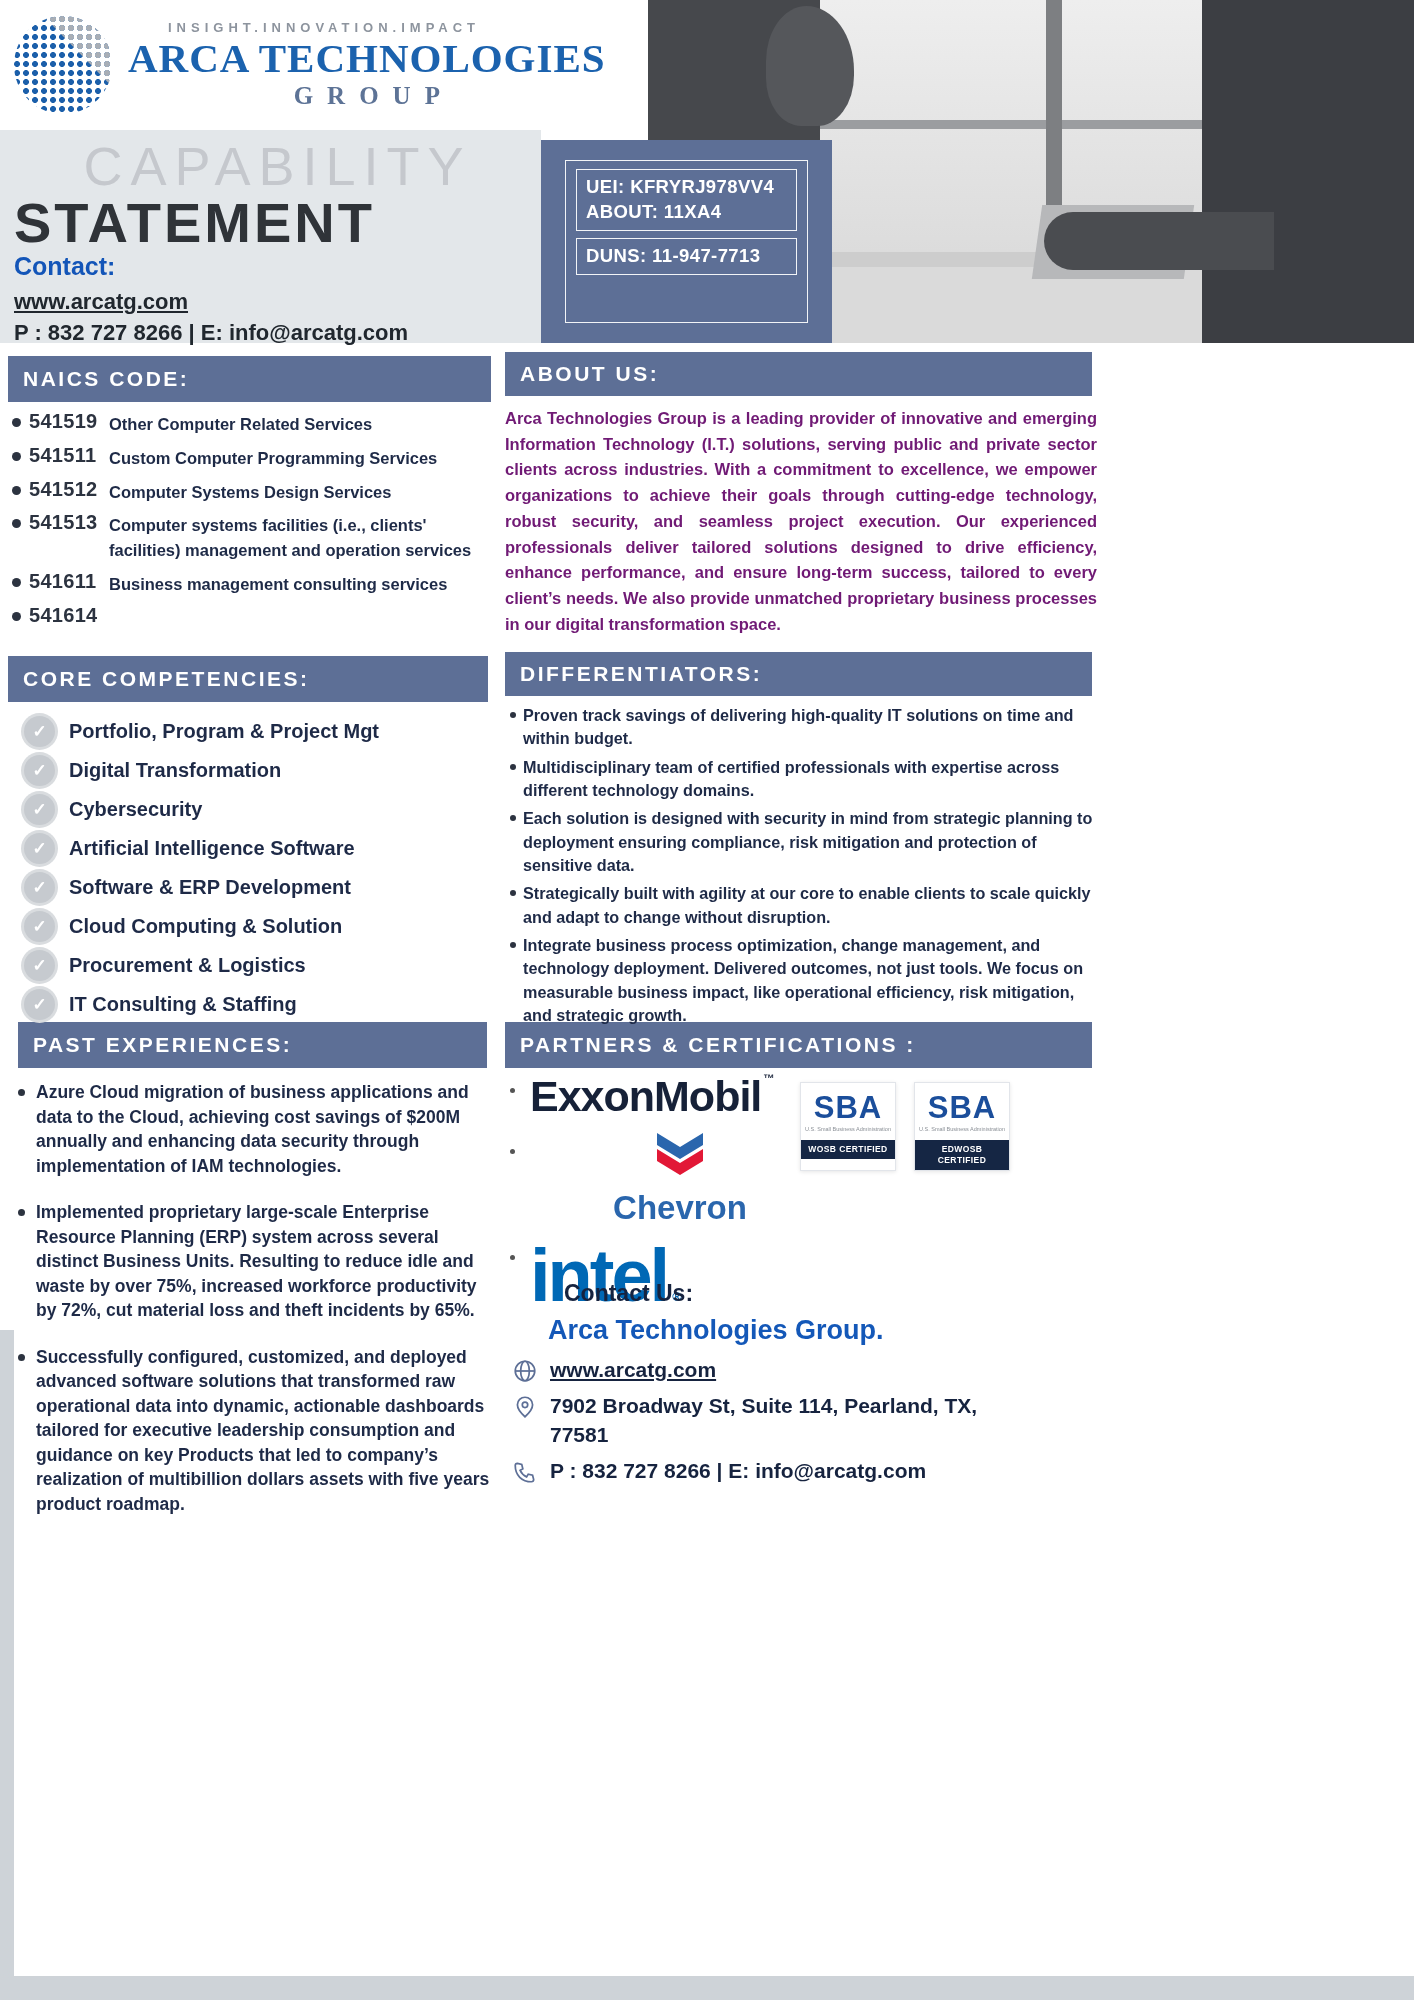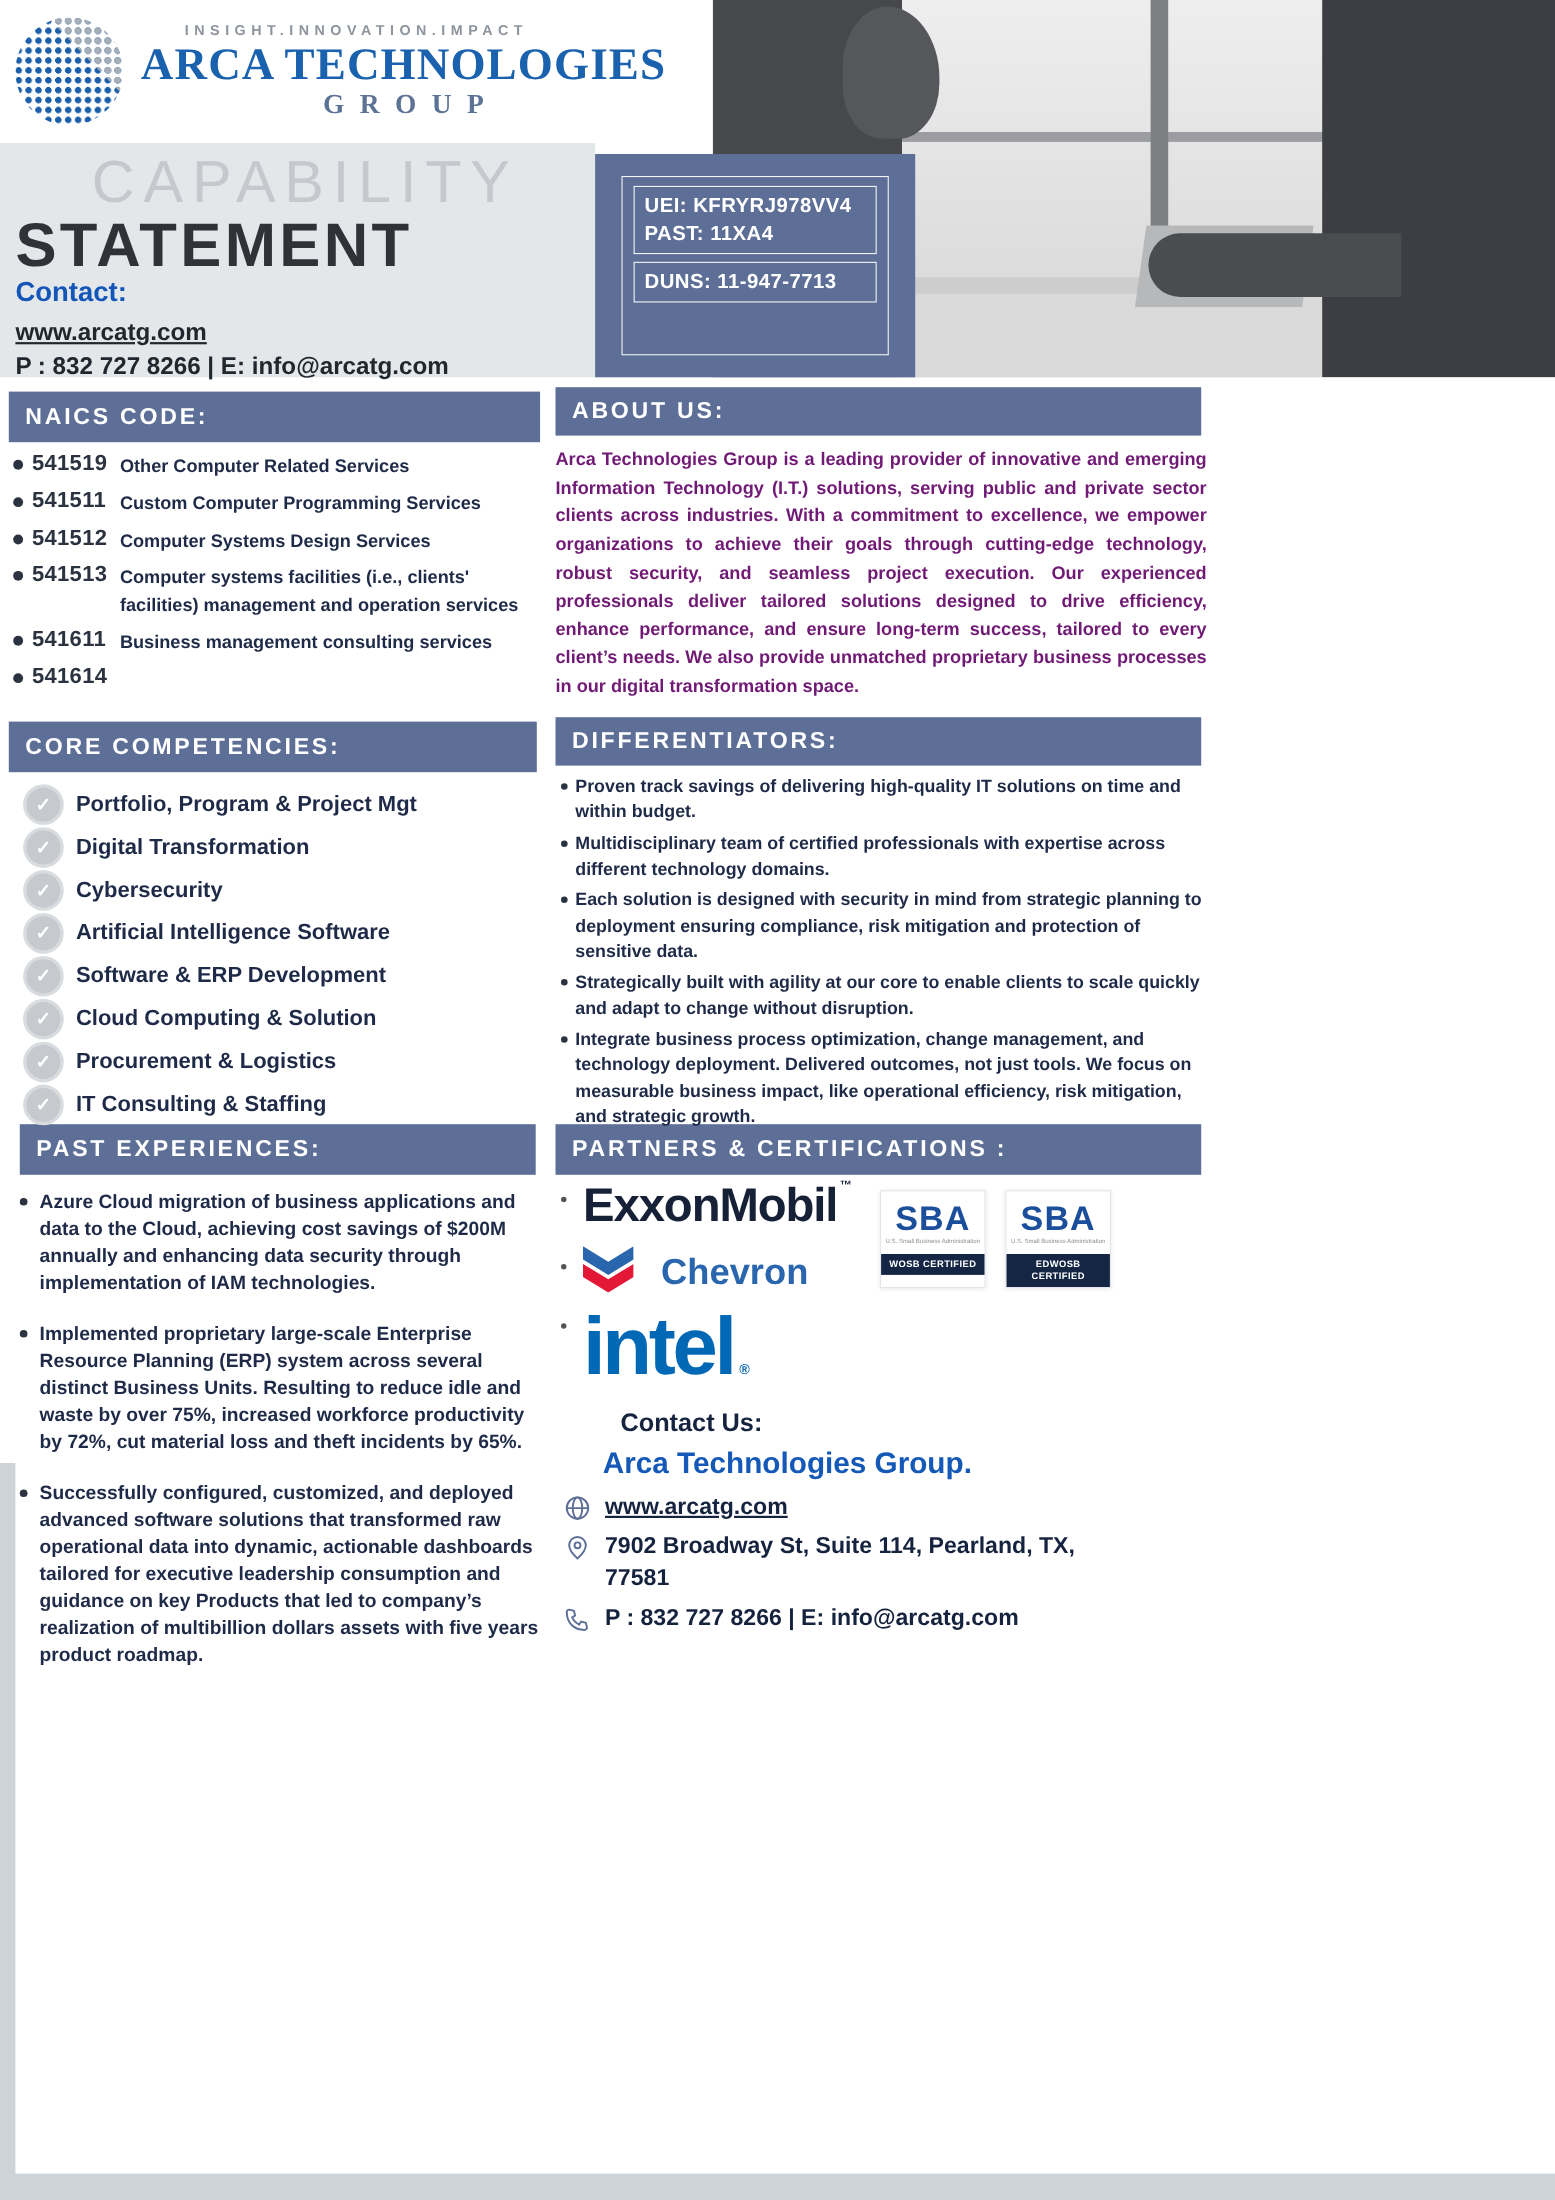--- a/index.html
+++ b/index.html
@@ -78,21 +78,21 @@
   .diff-list{position:absolute;left:523px;top:704px;width:572px;}
   .diff-item{position:relative;margin-bottom:5px;font-size:16.2px;font-weight:700;line-height:1.44;color:#1e2a47;}
   .diff-item::before{content:"";position:absolute;left:-13px;top:8px;width:6px;height:6px;border-radius:50%;background:#2c3340;}
 
   
   .partner-logos{position:absolute;left:530px;top:1072px;width:300px;}
   .logo-row{position:relative;margin-bottom:12px;}
   .logo-row::before{content:"";position:absolute;left:-20px;top:16px;width:5px;height:5px;border-radius:50%;background:#555;}
   .exxon-text{font-size:43px;font-weight:800;color:#162138;letter-spacing:-1px;}
   .exxon-text::after{content:"™";font-size:11px;vertical-align:top;margin-left:2px;color:#162138;}
-  .chevron-row{display:flex;align-items:flex-end;gap:25px;}
+  .chevron-row{display:flex;align-items:center;gap:14px;flex-direction:column;}
   .chevron-text{font-size:33px;font-weight:800;color:#2a66ad;}
   .intel-text{font-size:74px;font-weight:700;color:#0068b5;letter-spacing:-3px;line-height:1;}
   .intel-text::after{content:"®";font-size:13px;margin-left:5px;letter-spacing:0;}
 
   .cert-badges{position:absolute;left:800px;top:1082px;display:flex;gap:18px;}
   .badge{width:96px;border:1px solid #e2e5ea;background:#fff;box-shadow:0 1px 4px rgba(0,0,0,.1);display:flex;flex-direction:column;align-items:center;padding-top:9px;}
   .badge-sba{font-size:31px;font-weight:800;color:#1b4e9b;letter-spacing:1px;line-height:1;}
   .badge-sub{font-size:5.5px;color:#8a8f96;margin:3px 4px 7px;text-align:center;line-height:1.3;}
   .badge-banner{width:100%;background:#152644;color:#fff;font-size:8.5px;font-weight:700;text-align:center;padding:4px 2px;letter-spacing:.4px;line-height:1.3;}
 
@@ -139,21 +139,21 @@
   <div class="stmt-title">STATEMENT</div>
   <div class="contact-label">Contact:</div>
   <span class="hero-site">www.arcatg.com</span>
   <div class="hero-phone">P : 832 727 8266 | E: info@arcatg.com</div>
 </div>
 
 <div class="id-box">
   <div class="id-outer">
     <div class="id-row">
       <div>UEI: KFRYRJ978VV4</div>
-      <div>PAST: 11XA4</div>
+      <div>ABOUT: 11XA4</div>
     </div>
     <div class="id-row">
       <div>DUNS: 11-947-7713</div>
     </div>
   </div>
 </div>
 
 <div class="bar bar-naics">NAICS CODE:</div>
 <div class="bar bar-about">ABOUT US:</div>
 <div class="bar bar-core">CORE COMPETENCIES:</div>

